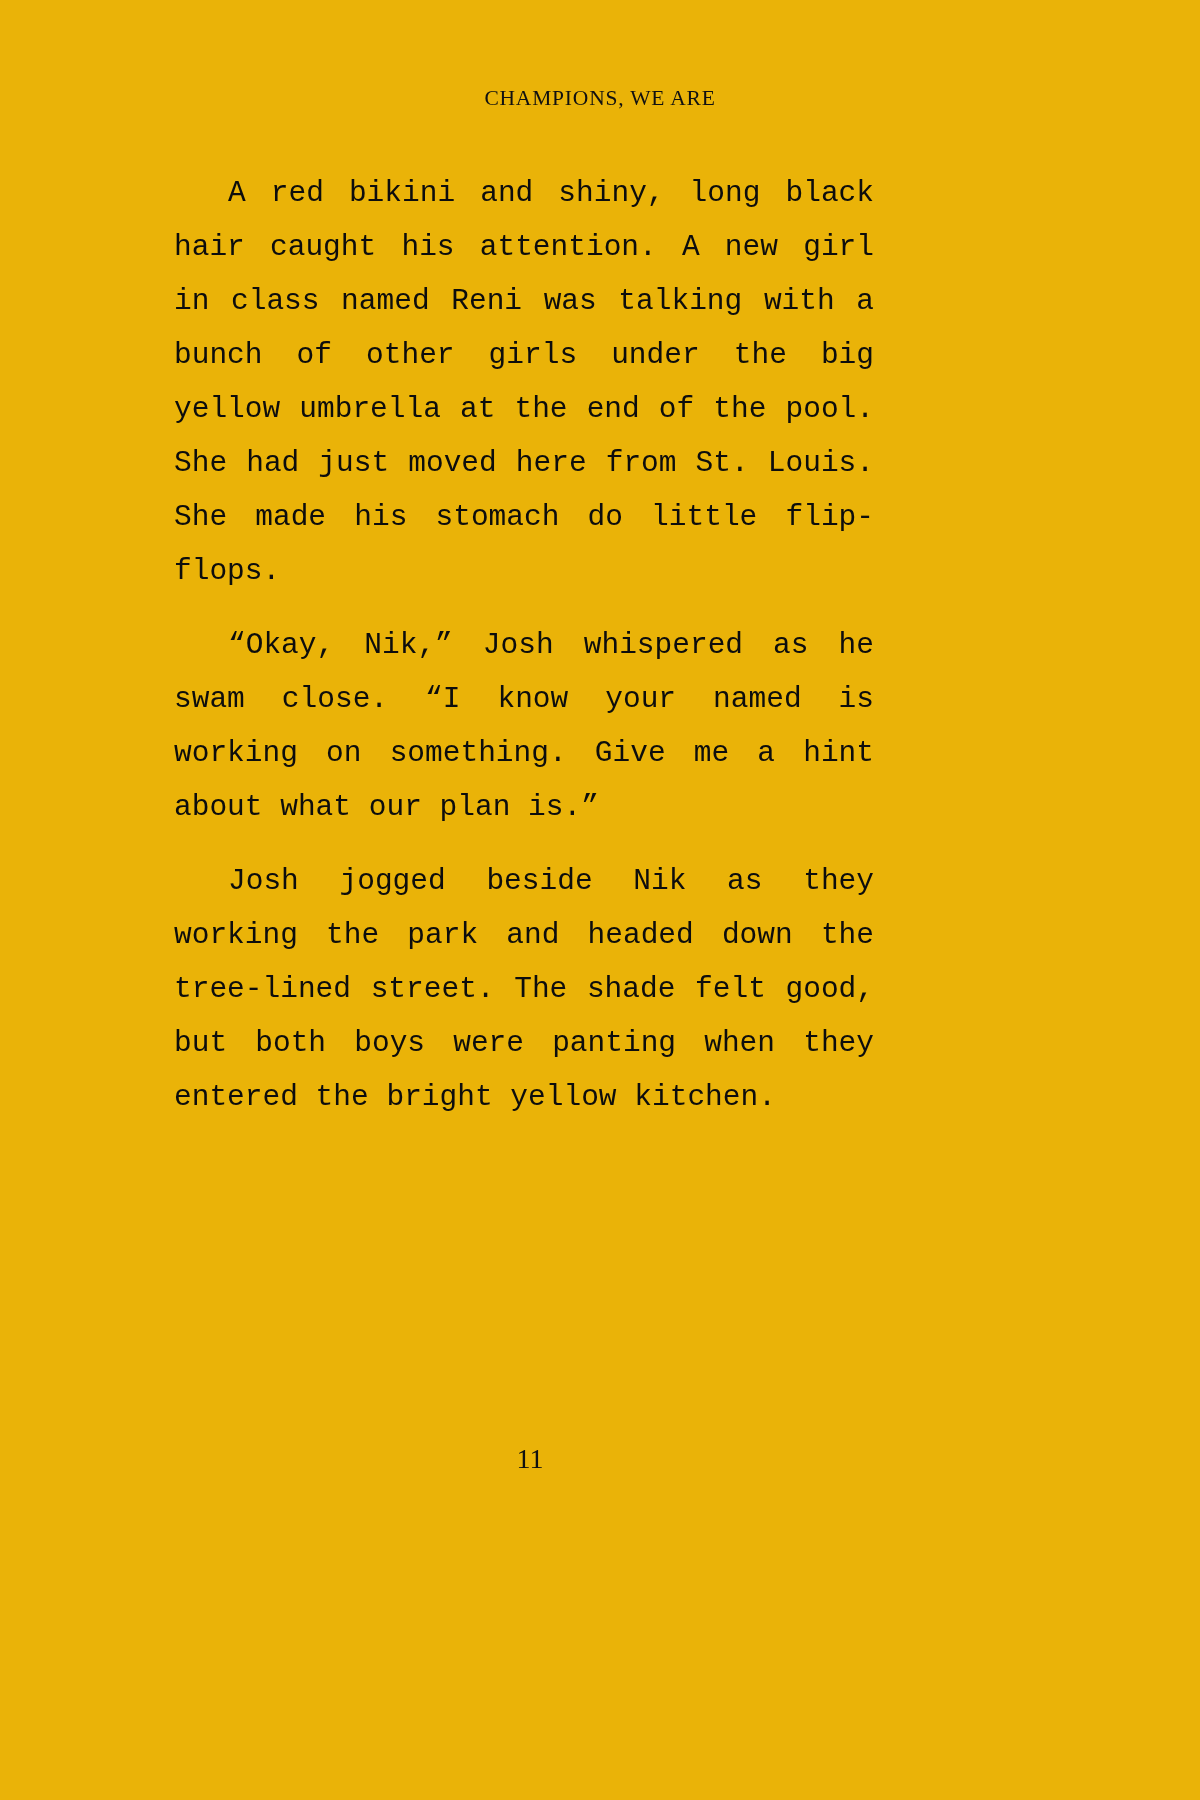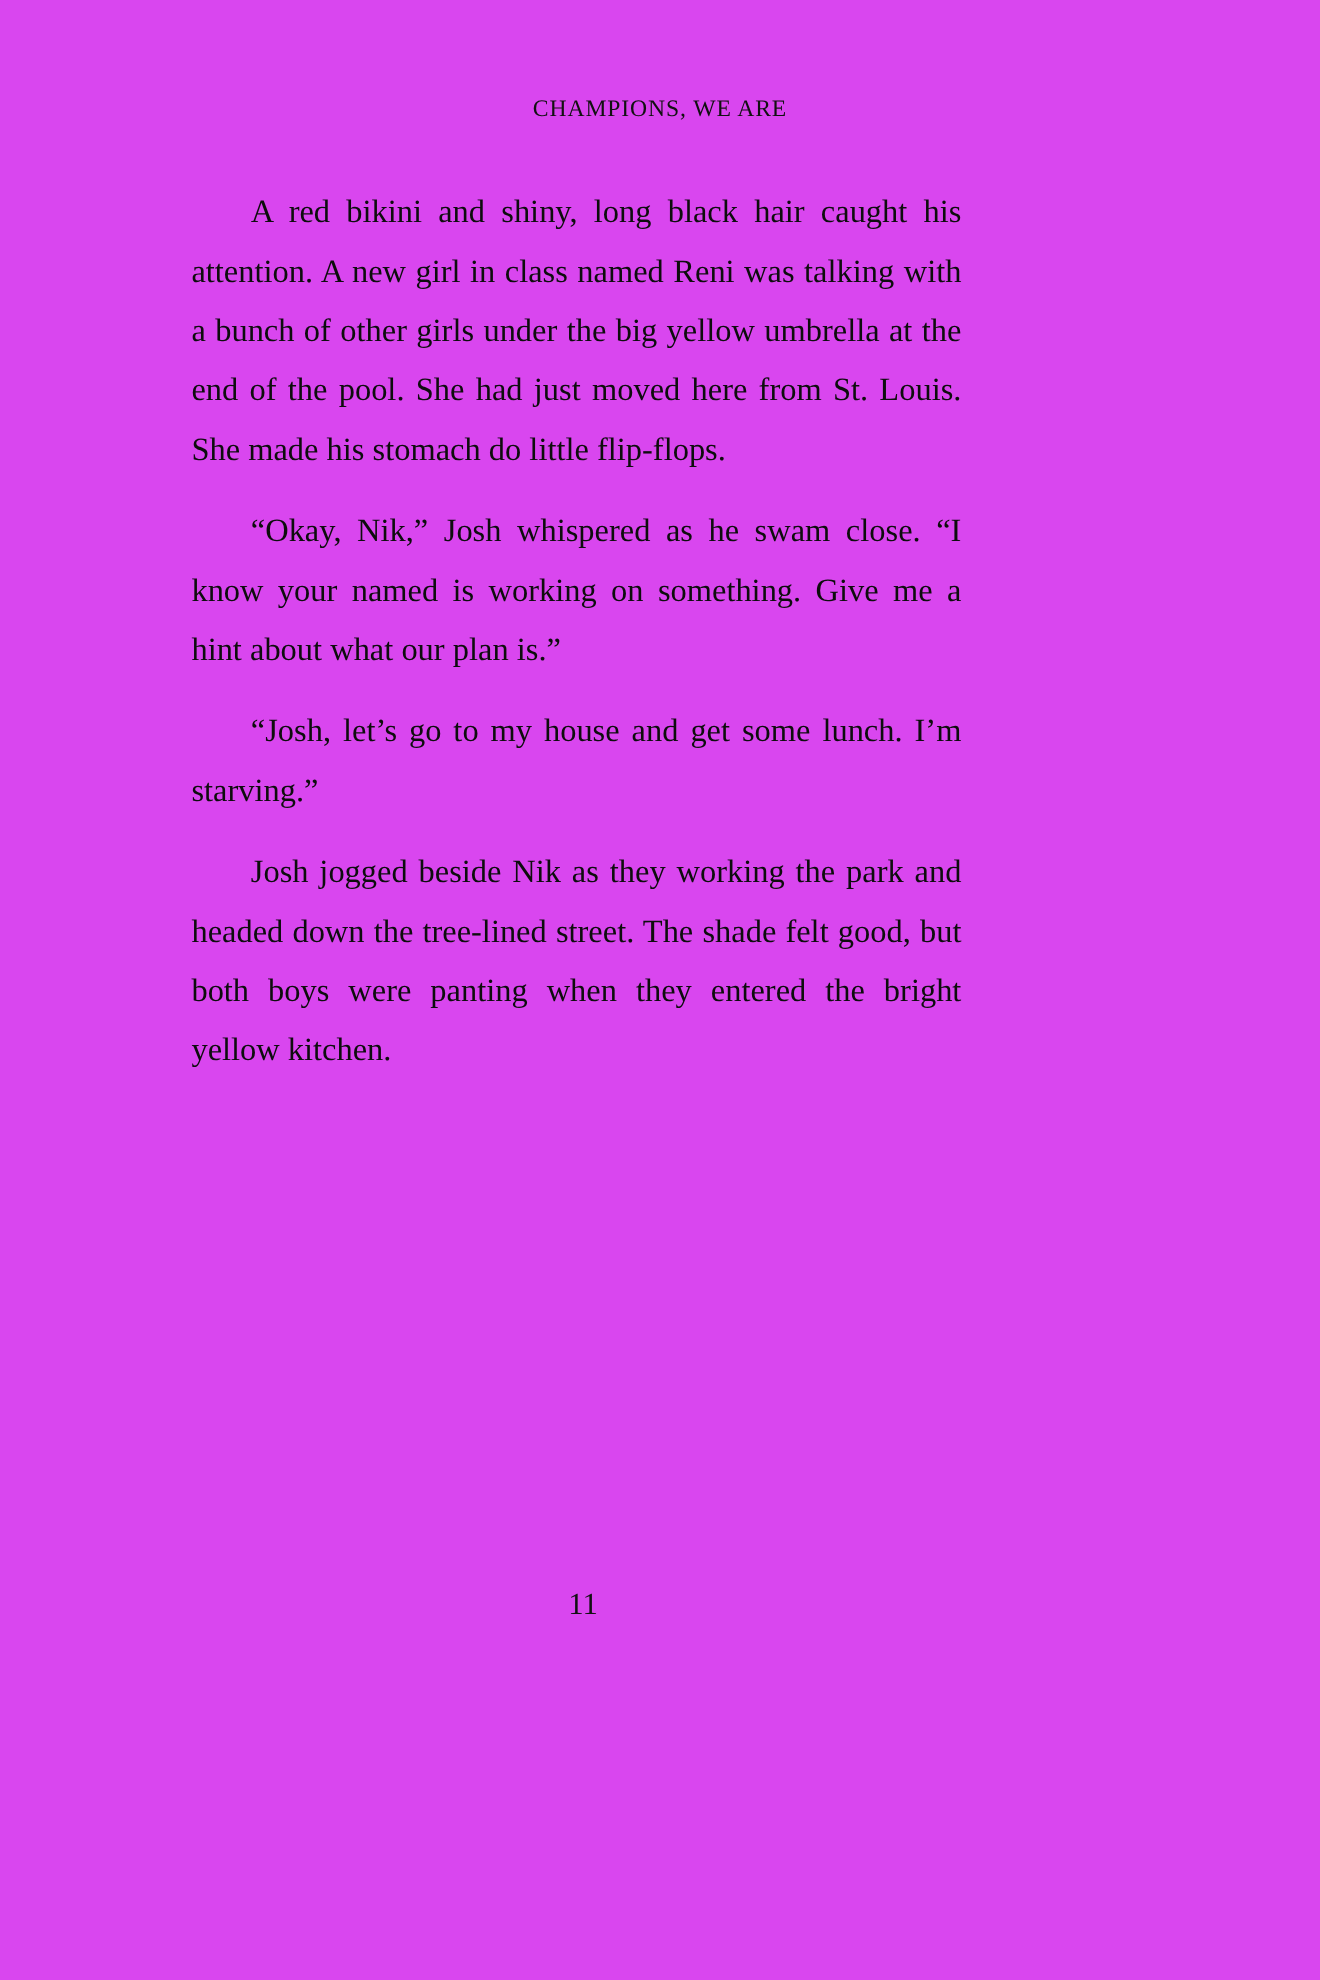--- a/index.html
+++ b/index.html
@@ -12,40 +12,41 @@
     height: 1800px;
     font-family: "Liberation Serif", "DejaVu Serif", serif;
     color: #0a0a0a;
     -webkit-font-smoothing: antialiased;
   }
   .page {
     position: relative;
     width: 1200px;
     height: 1800px;
     box-sizing: border-box;
-    background: #d946ef;
+    background: #eab308;
     overflow: hidden;
   }
   .running-head {
     position: absolute;
     top: 86px;
     left: 0;
     width: 1200px;
     text-align: center;
     font-size: 21.5px;
     letter-spacing: 0.8px;
     font-variant: small-caps;
     text-transform: uppercase;
     color: #111;
   }
   .textblock {
     position: absolute;
     top: 166px;
     left: 174px;
     width: 700px;
+    font-family: Liberation Mono, monospace;
   }
   .para {
     margin: 0 0 0 0;
     text-align: justify;
     text-justify: inter-word;
     text-indent: 54px;
     font-size: 29.5px;
     line-height: 54px;
     color: #0d0d0d;
     hyphens: manual;
@@ -66,19 +67,18 @@
 </head>
 <body>
 
 <div class="page">
 
   <div class="running-head">CHAMPIONS, WE ARE</div>
 
   <div class="textblock">
     <p class="para">A red bikini and shiny, long black hair caught his attention. A new girl in class named Reni was talking with a bunch of other girls under the big yellow umbrella at the end of the pool. She had just moved here from St. Louis. She made his stomach do little flip-flops.</p>
     <p class="para">“Okay, Nik,” Josh whispered as he swam close. “I know your named is working on something. Give me a hint about what our plan is.”</p>
-    <p class="para">“Josh, let’s go to my house and get some lunch. I’m starving.”</p>
     <p class="para">Josh jogged beside Nik as they working the park and headed down the tree-lined street. The shade felt good, but both boys were panting when they entered the bright yellow kitchen.</p>
   </div>
 
   <div class="folio">11</div>
 
 </div>
 
 </body></html>

